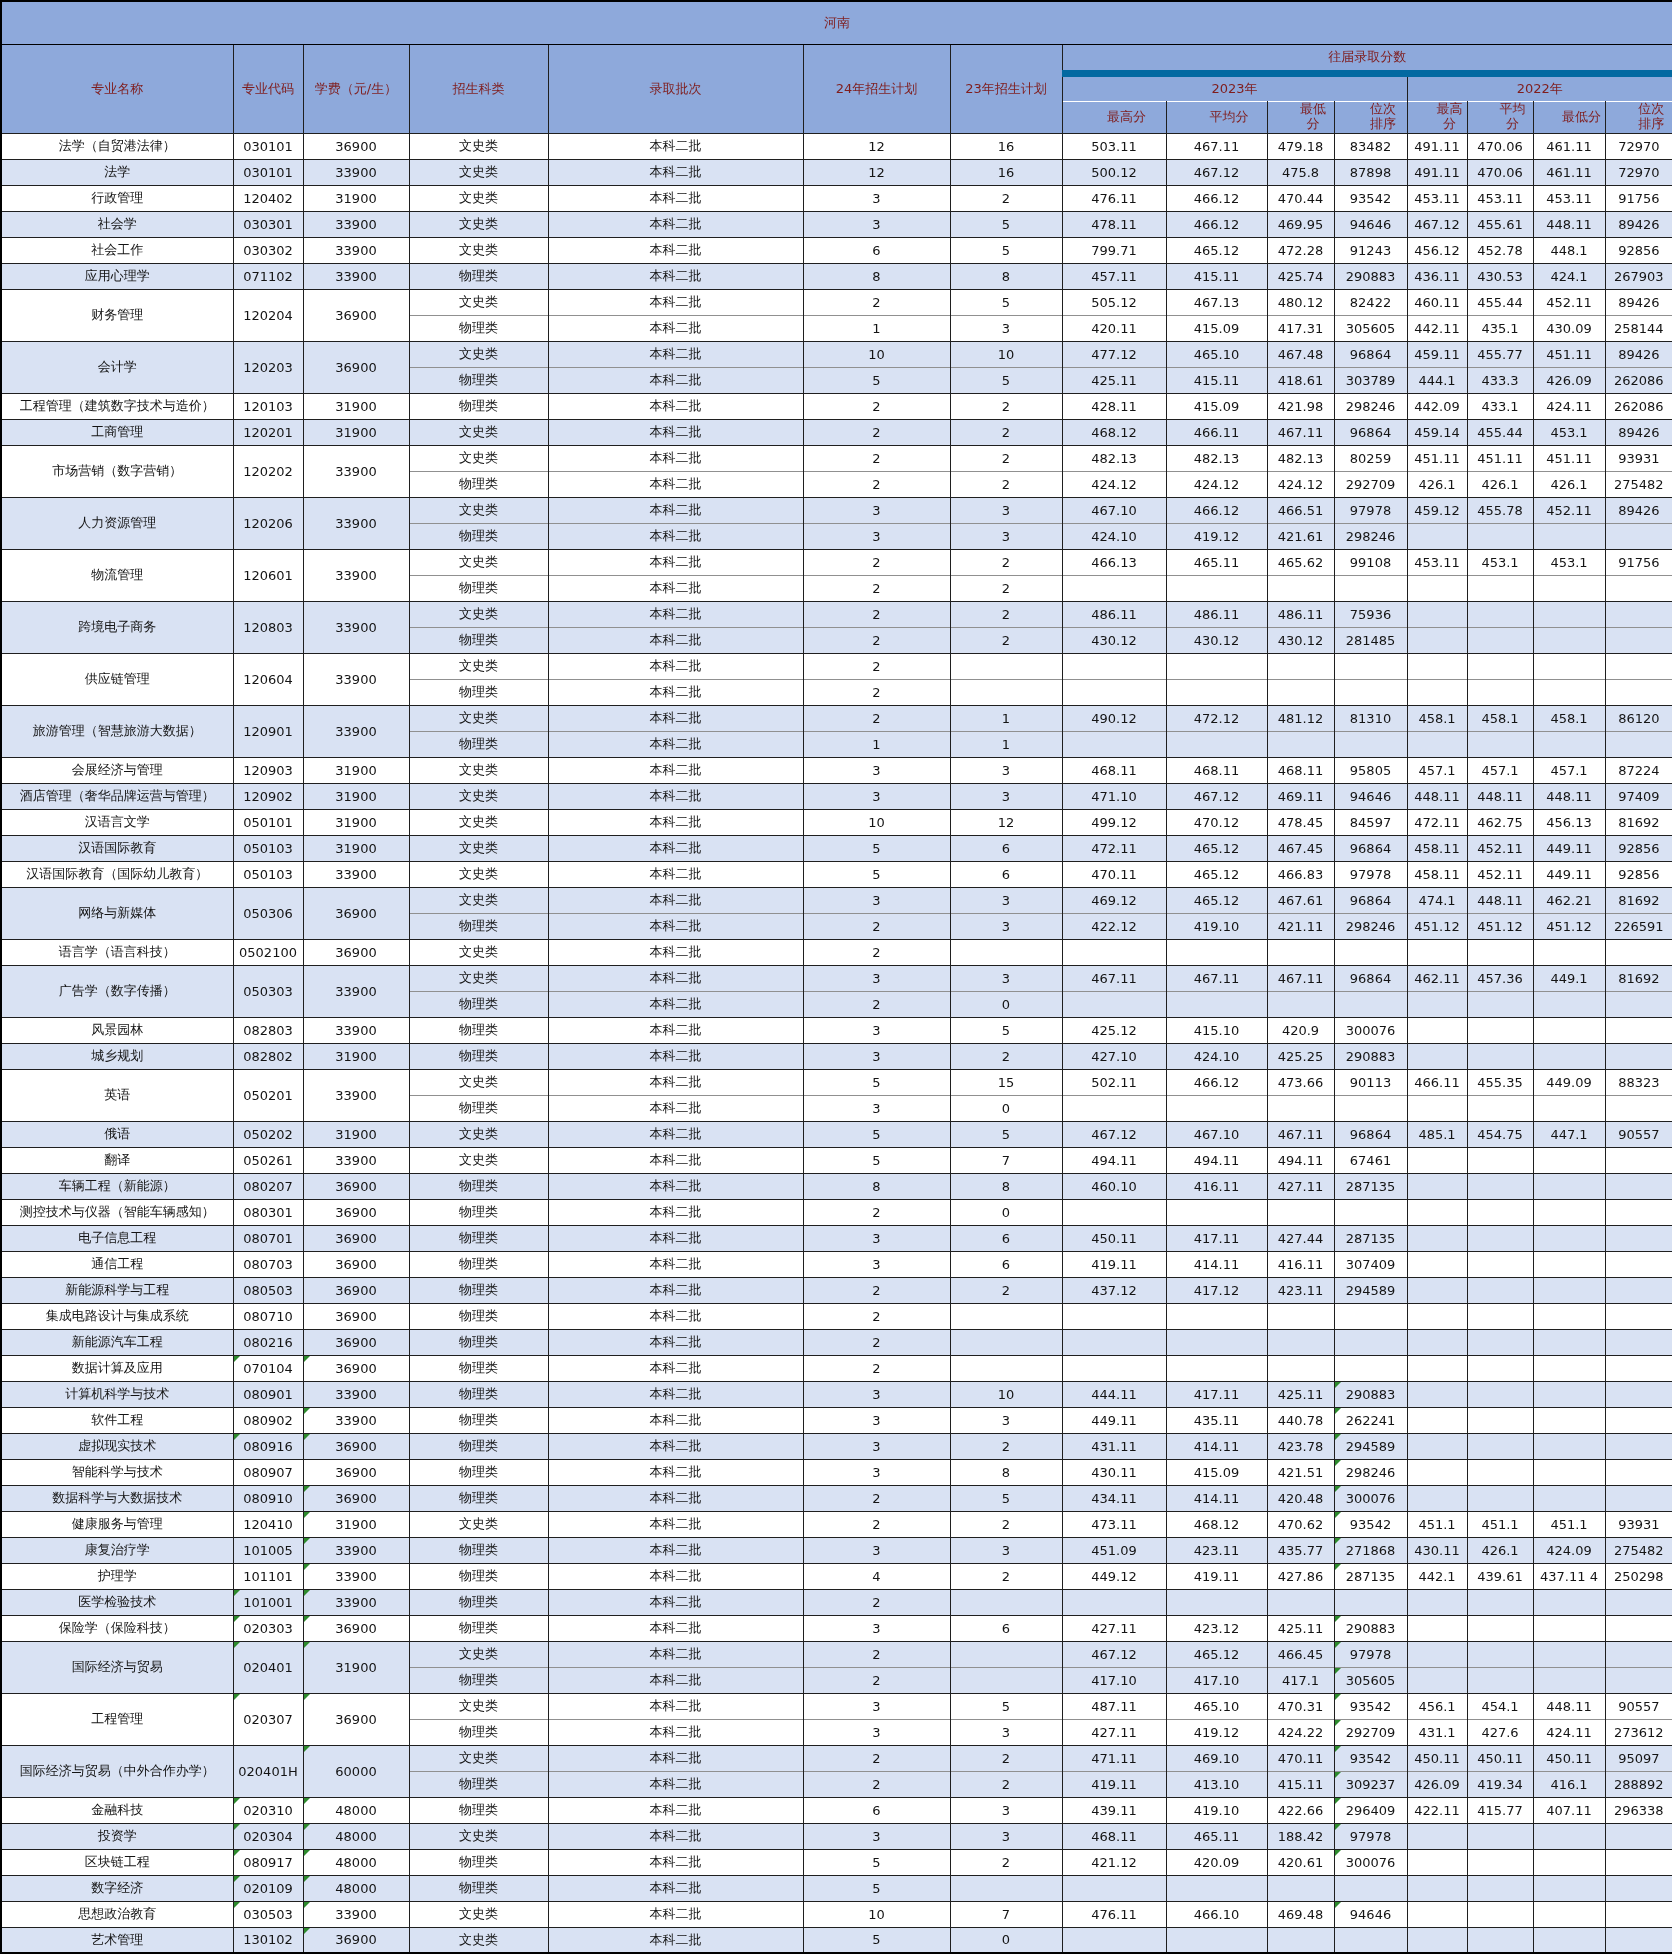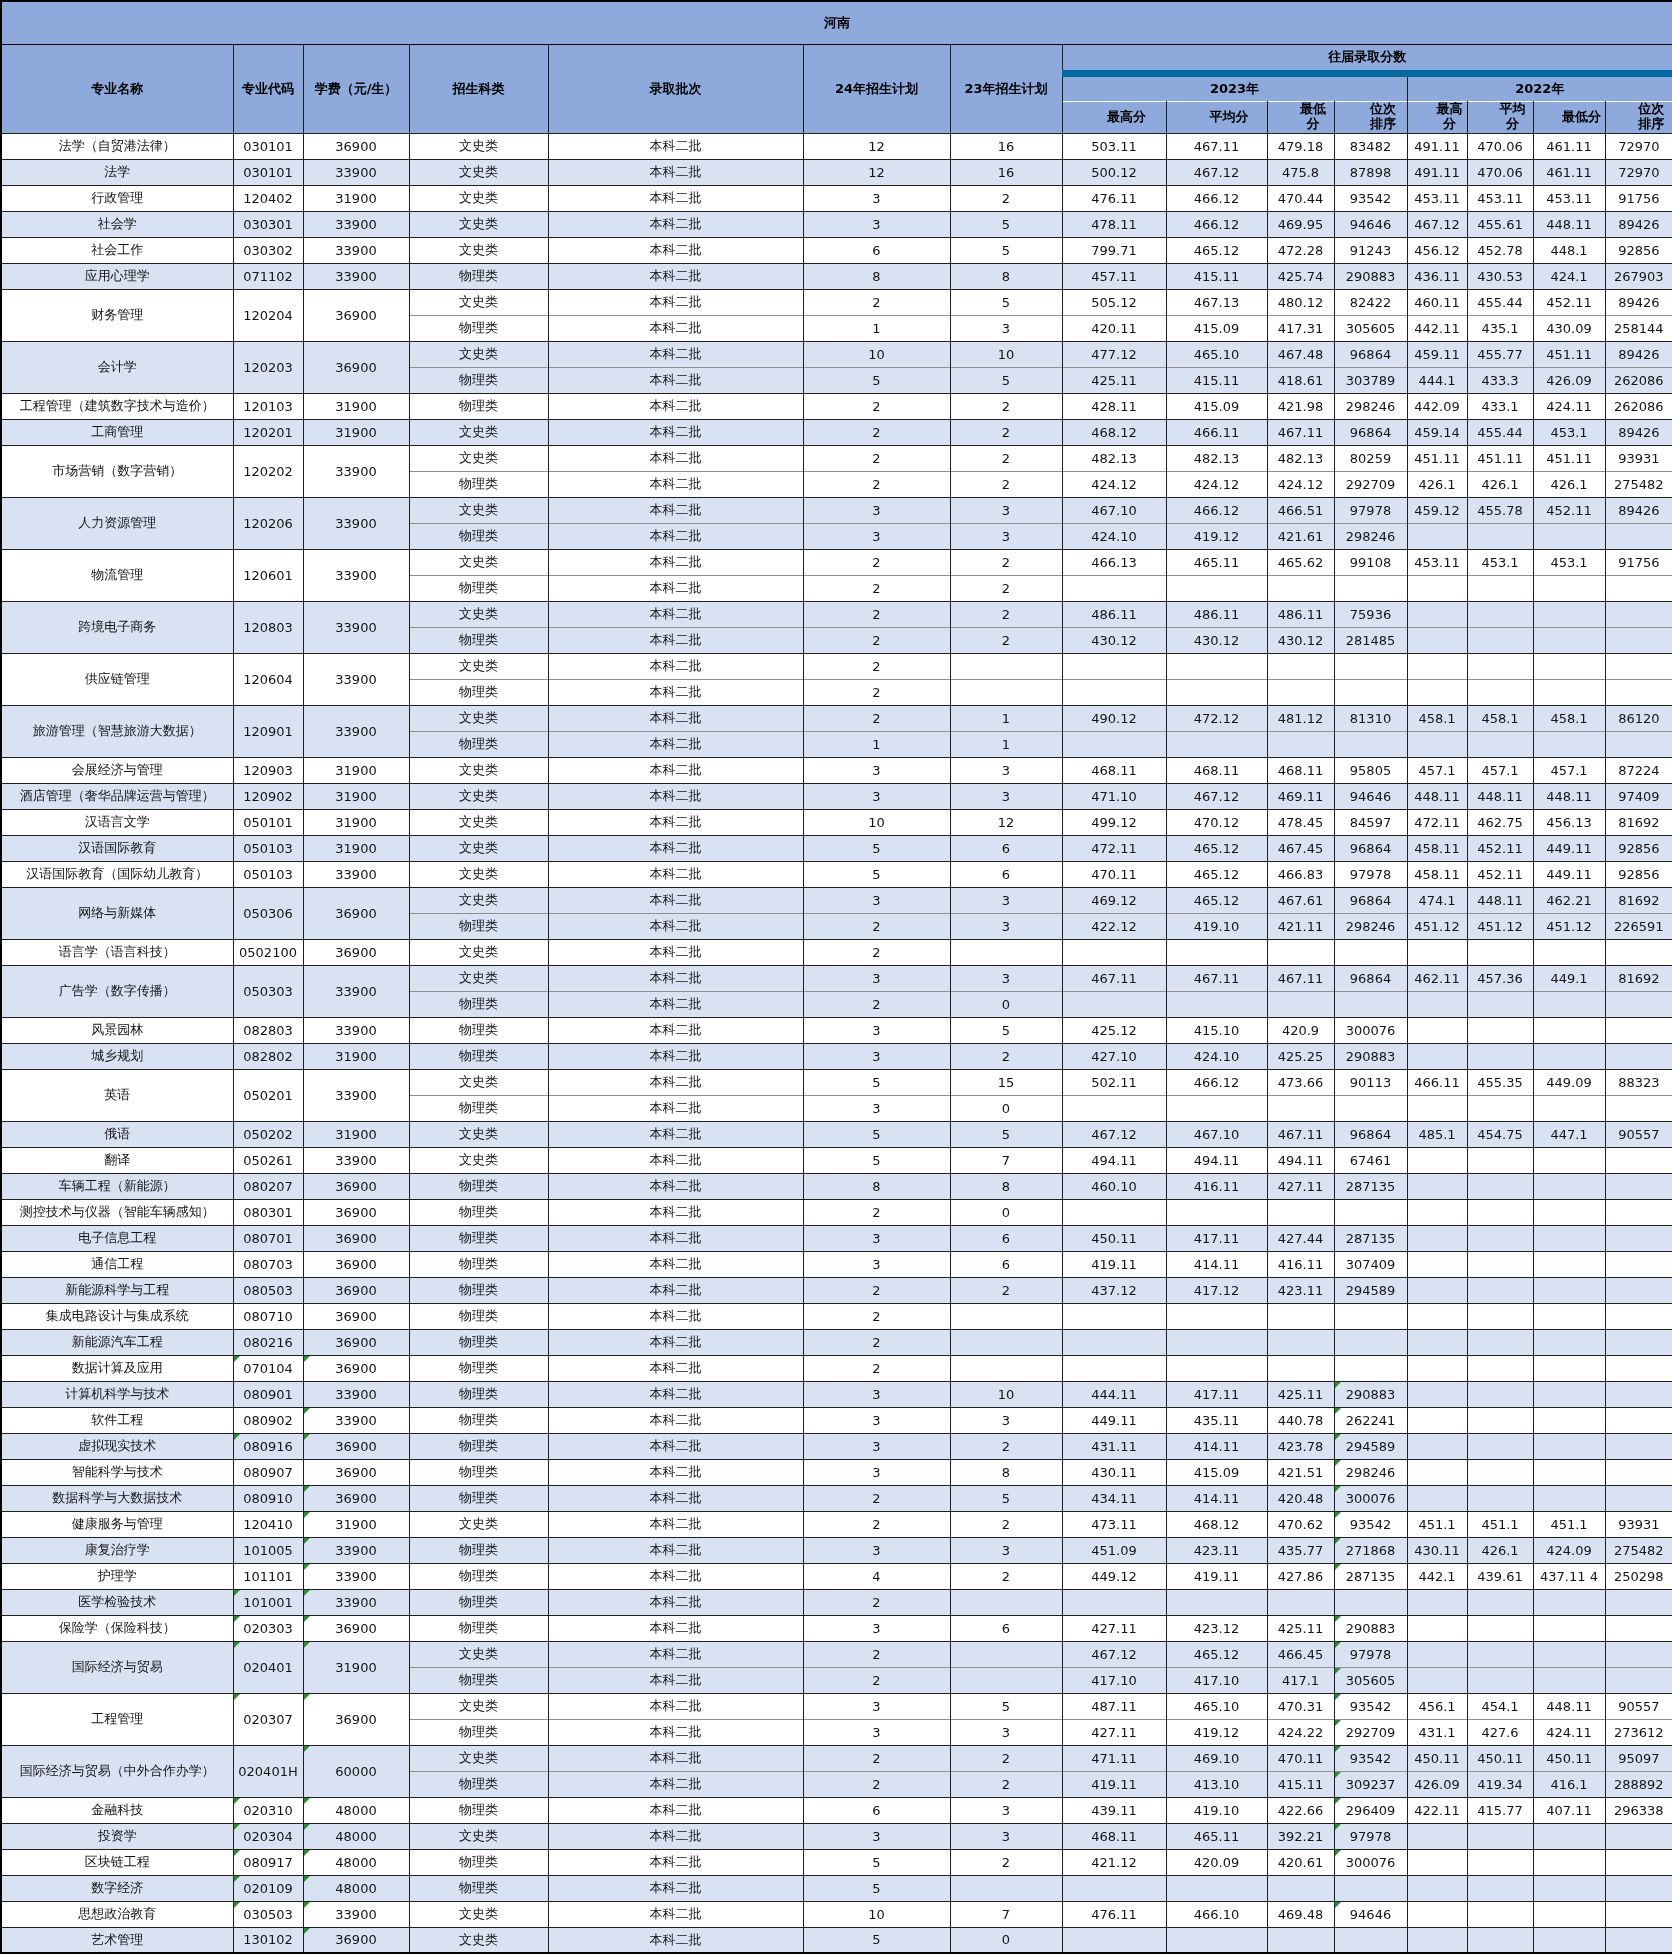--- a/index.html
+++ b/index.html
@@ -3,21 +3,21 @@
 <meta charset="utf-8">
 <style>
   html,body { margin:0; padding:0; background:#fff; }
   body { width:1672px; font-family:"DejaVu Sans","Liberation Sans",sans-serif; }
   table { width:1672px; border-collapse:collapse; table-layout:fixed;
           border:2px solid #000; }
   th, td { padding:0 2px; text-align:center; vertical-align:middle;
            overflow:hidden; box-sizing:border-box; }
   th, td { border-left:1px solid #1f1f1f; border-right:1px solid #1f1f1f; }
 
-  thead th { background:var(--head-bg); color:#000000; font-weight:bold; font-size:13px; }
+  thead th { background:var(--head-bg); color:#7f1d1d; font-weight:normal; font-size:13px; }
   tr.title-row th { height:43px; font-size:13px; border-bottom:1.5px solid #000; }
   tr.hr1 th { height:29px; }
   tr.hr2 th { height:28px; border-top:7px solid #0369a1; }
   tr.hr3 th { height:32px; border-top:1px solid #fff; white-space:pre-line; line-height:1.15;padding-left:27px; }
 
   tbody tr { border-top:1px solid #1f1f1f; }
   tbody tr.sub { border-top:1px solid #909090; }
   tbody td { height:26px; font-size:13px; color:#141414; position:relative;
              white-space:nowrap; }
   tbody tr.shade td { background:var(--zebra); }
@@ -1146,21 +1146,21 @@
       <tr class="shade">
         <td class="major">投资学</td>
         <td class="flag">020304</td>
         <td class="flag">48000</td>
         <td>文史类</td>
         <td>本科二批</td>
         <td>3</td>
         <td>3</td>
         <td>468.11</td>
         <td>465.11</td>
-        <td>392.21</td>
+        <td>188.42</td>
         <td class="flag">97978</td>
         <td></td>
         <td></td>
         <td></td>
         <td></td>
       </tr>
       <tr class="plain">
         <td class="major">区块链工程</td>
         <td class="flag">080917</td>
         <td class="flag">48000</td>

